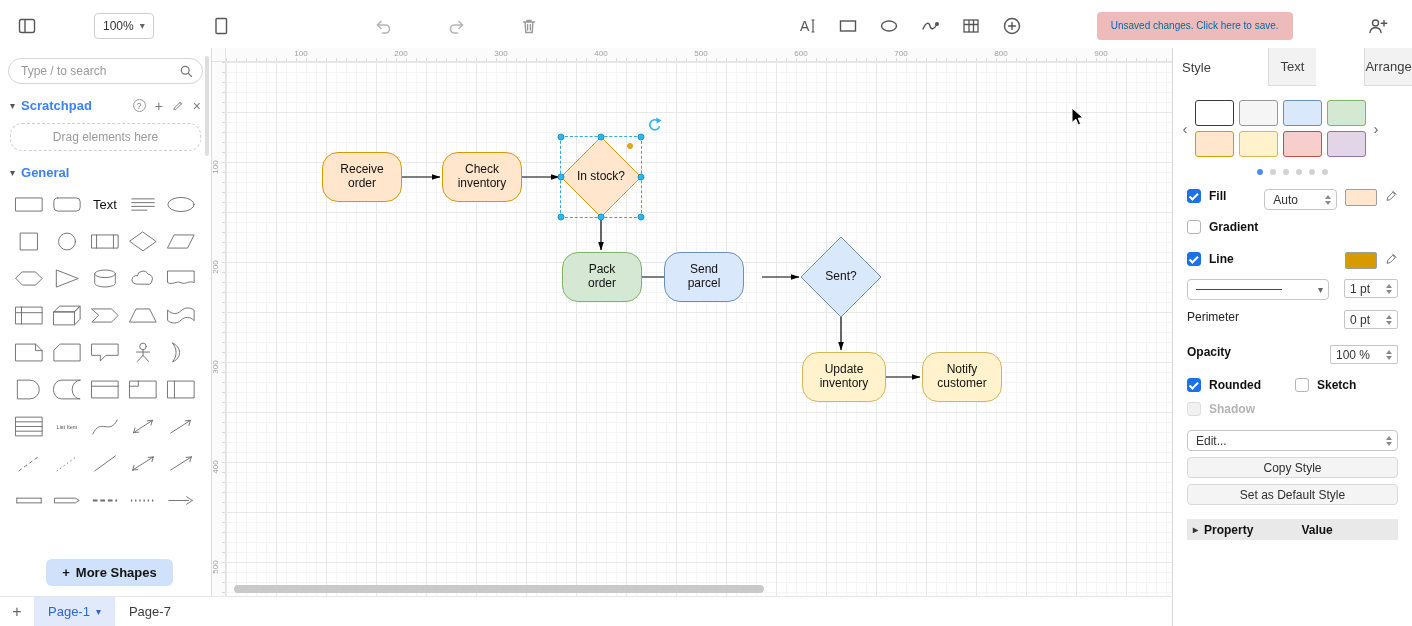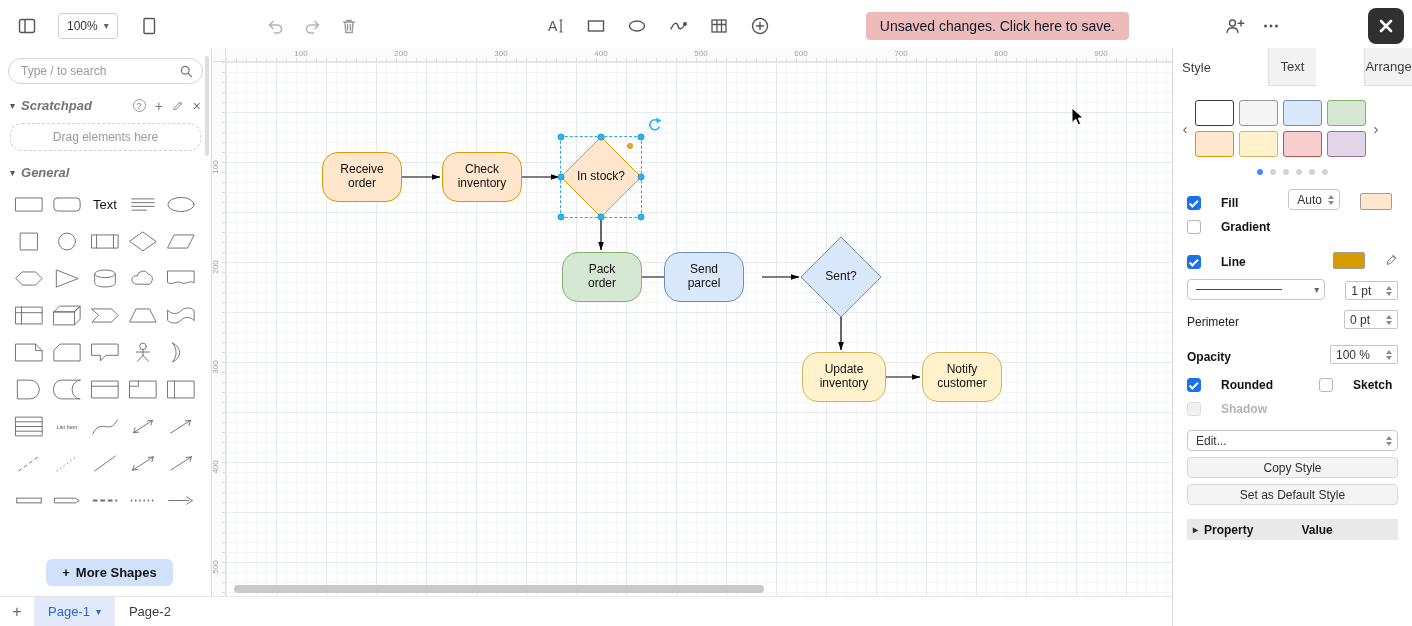--- a/index.html
+++ b/index.html
@@ -2,45 +2,45 @@
 <html><head>
 <meta charset="utf-8">
 <style>
   * { margin:0; padding:0; box-sizing:border-box; }
   html,body { width:1412px; height:626px; overflow:hidden; }
   body { font-family:"Liberation Sans", sans-serif; font-size:12px; color:#333; background:#fff; }
   .app { position:relative; width:1412px; height:626px; background:#fff; }
 
   
   .toolbar { position:absolute; top:0; left:0; right:0; height:52px; background:#fff;
-             border-bottom:1px solid #ececec; display:flex; align-items:center; padding:0 8px 0 14px; }
+             border-bottom:1px solid #ececec; display:flex; align-items:center; padding:0 8px 0 14px;gap:36px; }
   .tb-icon { width:26px; height:26px; display:flex; align-items:center; justify-content:center; border-radius:4px; flex:0 0 auto; }
   .tb-icon svg { display:block; }
   .zoom-select { margin-left:18px; height:26px; border:1px solid #cfcfcf; border-radius:4px;
                  display:flex; align-items:center; padding:0 8px; gap:6px; color:#333; font-size:12px; }
   .zoom-select .caret { font-size:10px; color:#666; }
   .sp { flex:0 0 auto; }
   .grow { flex:1 1 auto; }
   .tb-center { display:flex; align-items:center; gap:15px; }
-  .banner { height:28px; background:#eebbbb; color:#0f172a; border-radius:4px; display:flex;
-            align-items:center; padding:6px 14px; font-size:14px; white-space:nowrap; }
+  .banner { height:28px; background:#eebbbb; color:#0369a1; border-radius:4px; display:flex;
+            align-items:center; padding:6px 14px; font-size:10px; white-space:nowrap; }
   .sketch-btn { width:36px; height:36px; background:#303030; border-radius:8px; display:flex;
                 align-items:center; justify-content:center; margin-left:4px; }
 
   
   .sidebar { position:absolute; top:48px; left:0; width:212px; bottom:30px; background:#fff;
              border-right:1px solid #dcdcdc; overflow:hidden; }
   .search-wrap { margin:10px 8px 0 8px; position:relative; }
   .search-input { width:100%; height:26px; border:1px solid #d5d5d5; border-radius:14px;
                   padding:0 30px 0 12px; font-size:12px; color:#333; outline:none; font-family:inherit; }
   .search-input::placeholder { color:#9a9a9a; }
   .search-ic { position:absolute; right:10px; top:6px; }
   .section-head { display:flex; align-items:center; margin:14px 10px 0 10px; gap:6px; }
   .section-head .chev { font-size:10px; color:#555; }
-  .section-title { font-size:13px; font-weight:600; color:#737373;font-style:italic; }
+  .section-title { font-size:13px; font-weight:600; color:#3b82f6; }
   .mini-ics { margin-left:auto; display:flex; align-items:center; gap:9px; color:#7a7a7a; }
   .help-ic { width:13px; height:13px; border:1px solid #9a9a9a; border-radius:50%; font-size:9px;
              display:flex; align-items:center; justify-content:center; color:#7a7a7a; }
   .mini-glyph { font-size:14px; line-height:1; color:#7a7a7a; }
   .drag-box { margin:10px 10px 0 10px; height:28px; border:1px dashed #cfcfcf; border-radius:12px;
               display:flex; align-items:center; justify-content:center; color:#9a9a9a; font-size:12px; }
   .shape-grid { display:grid; grid-template-columns:repeat(5,38px); margin:6px 0 0 10px; }
   .shape-cell { width:38px; height:37px; display:flex; align-items:center; justify-content:center; border-radius:4px; }
   .shape-word { font-size:13px; color:#111; }
   .shape-word.tiny { font-size:5.5px; color:#555; }
@@ -95,21 +95,21 @@
           background:#f2f2f2; border-bottom:1px solid #dcdcdc; border-left:1px solid #dcdcdc; }
   .ftab.active { background:#fff; border-bottom:none; border-left:none; }
   .ftab:first-child { border-left:none; }
   .preset-row { display:flex; align-items:center; margin:14px 6px 0 6px; gap:4px; }
   .preset-arrow { color:#666; font-size:15px; width:12px; text-align:center; }
   .preset-grid { display:grid; grid-template-columns:repeat(4,39px); gap:5px; }
   .swatch { width:39px; height:26px; border-radius:3px; border:1px solid #bbb; }
   .dots { display:flex; justify-content:center; gap:7px; margin-top:12px; }
   .dot { width:6px; height:6px; border-radius:50%; background:#d2d2d2; }
   .dot.active { background:#4d8af0; }
-  .prow { display:flex; align-items:flex-end; padding:0 14px; margin-top:14px; gap:20px; }
+  .prow { display:flex; align-items:flex-start; padding:0 14px; margin-top:14px; gap:8px; }
   .cb { width:14px; height:14px; border:1px solid #b6b6b6; border-radius:3px; background:#fff;
         display:inline-flex; align-items:center; justify-content:center; flex:0 0 auto; }
   .cb.checked { background:#1b72e8; border-color:#1b72e8; }
   .cb.checked::after { content:""; width:7px; height:3px; border-left:2px solid #fff; border-bottom:2px solid #fff;
                        transform:rotate(-45deg) translate(0,-1px); }
   .cb.disabled { background:#f1f1f1; border-color:#ddd; }
   .plabel { font-weight:700; color:#111; }
   .plabel.normal { font-weight:400; color:#222; }
   .plabel.dim { color:#b3b3b3; font-weight:700; }
   .sel { border:1px solid #c6c6c6; border-radius:4px; background:#fff; display:flex; align-items:center;
@@ -735,17 +735,17 @@
 
   <div class="footer">
     <div class="footer-plus">
       <span>+</span>
     </div>
     <div class="page-tab active">
       <span>Page-1</span>
       <span class="caret">▾</span>
     </div>
     <div class="page-tab">
-      <span>Page-2</span>
+      <span>Page-7</span>
     </div>
   </div>
 
 </div>
 
 </body></html>

